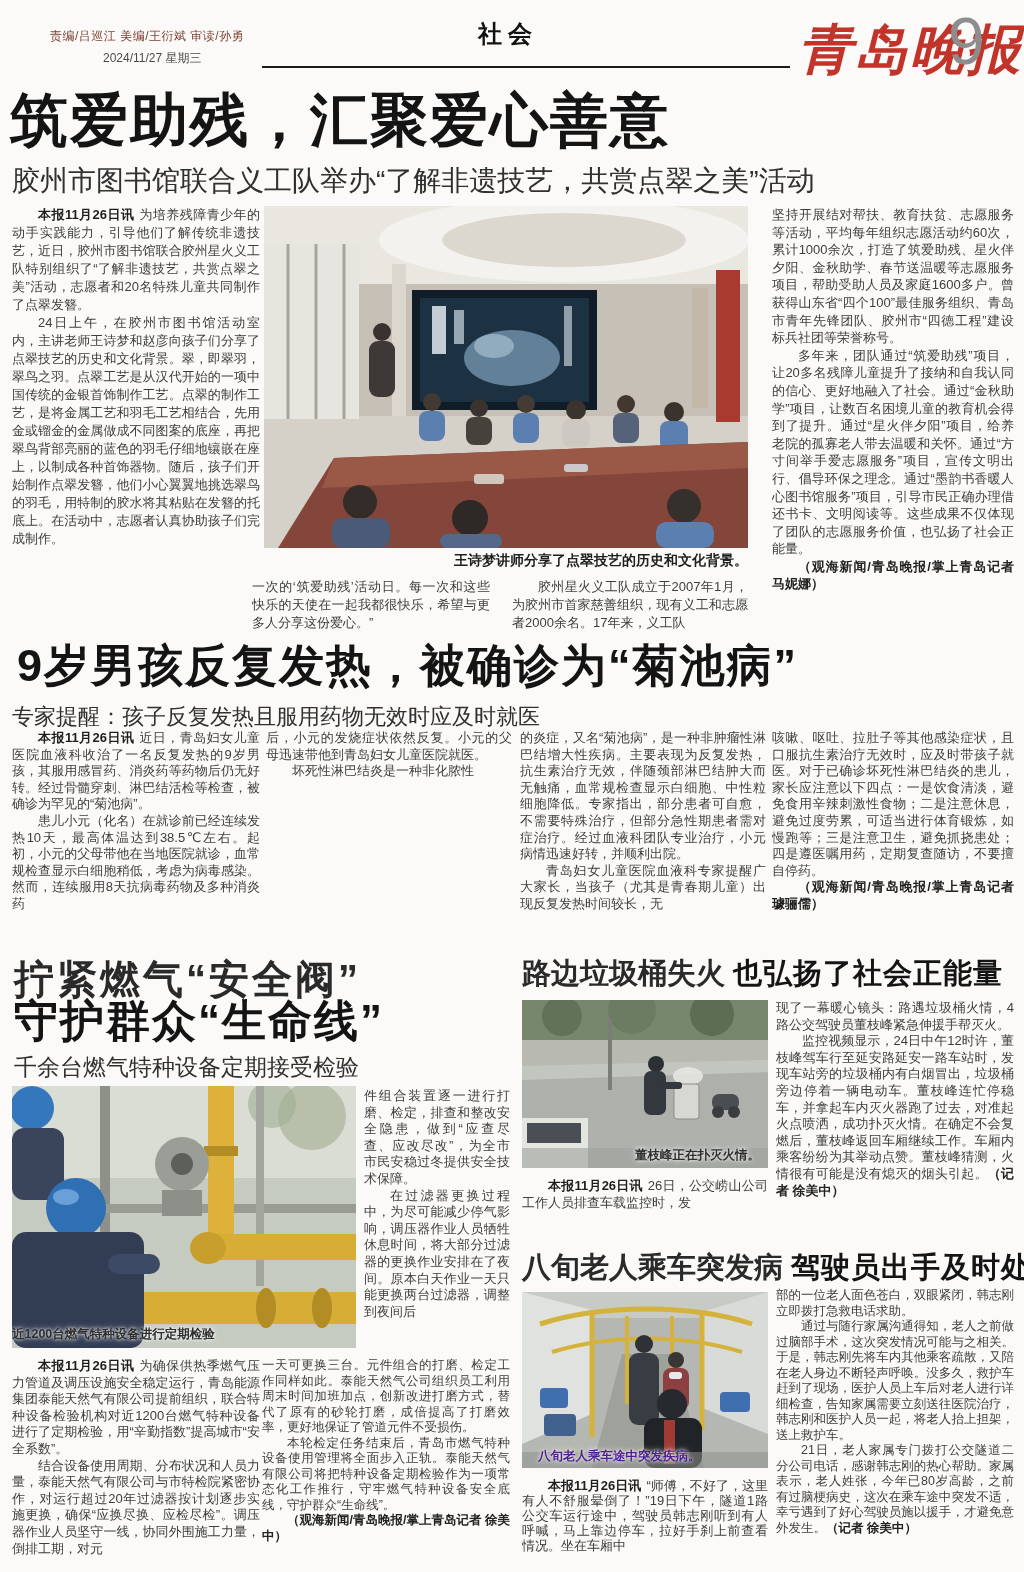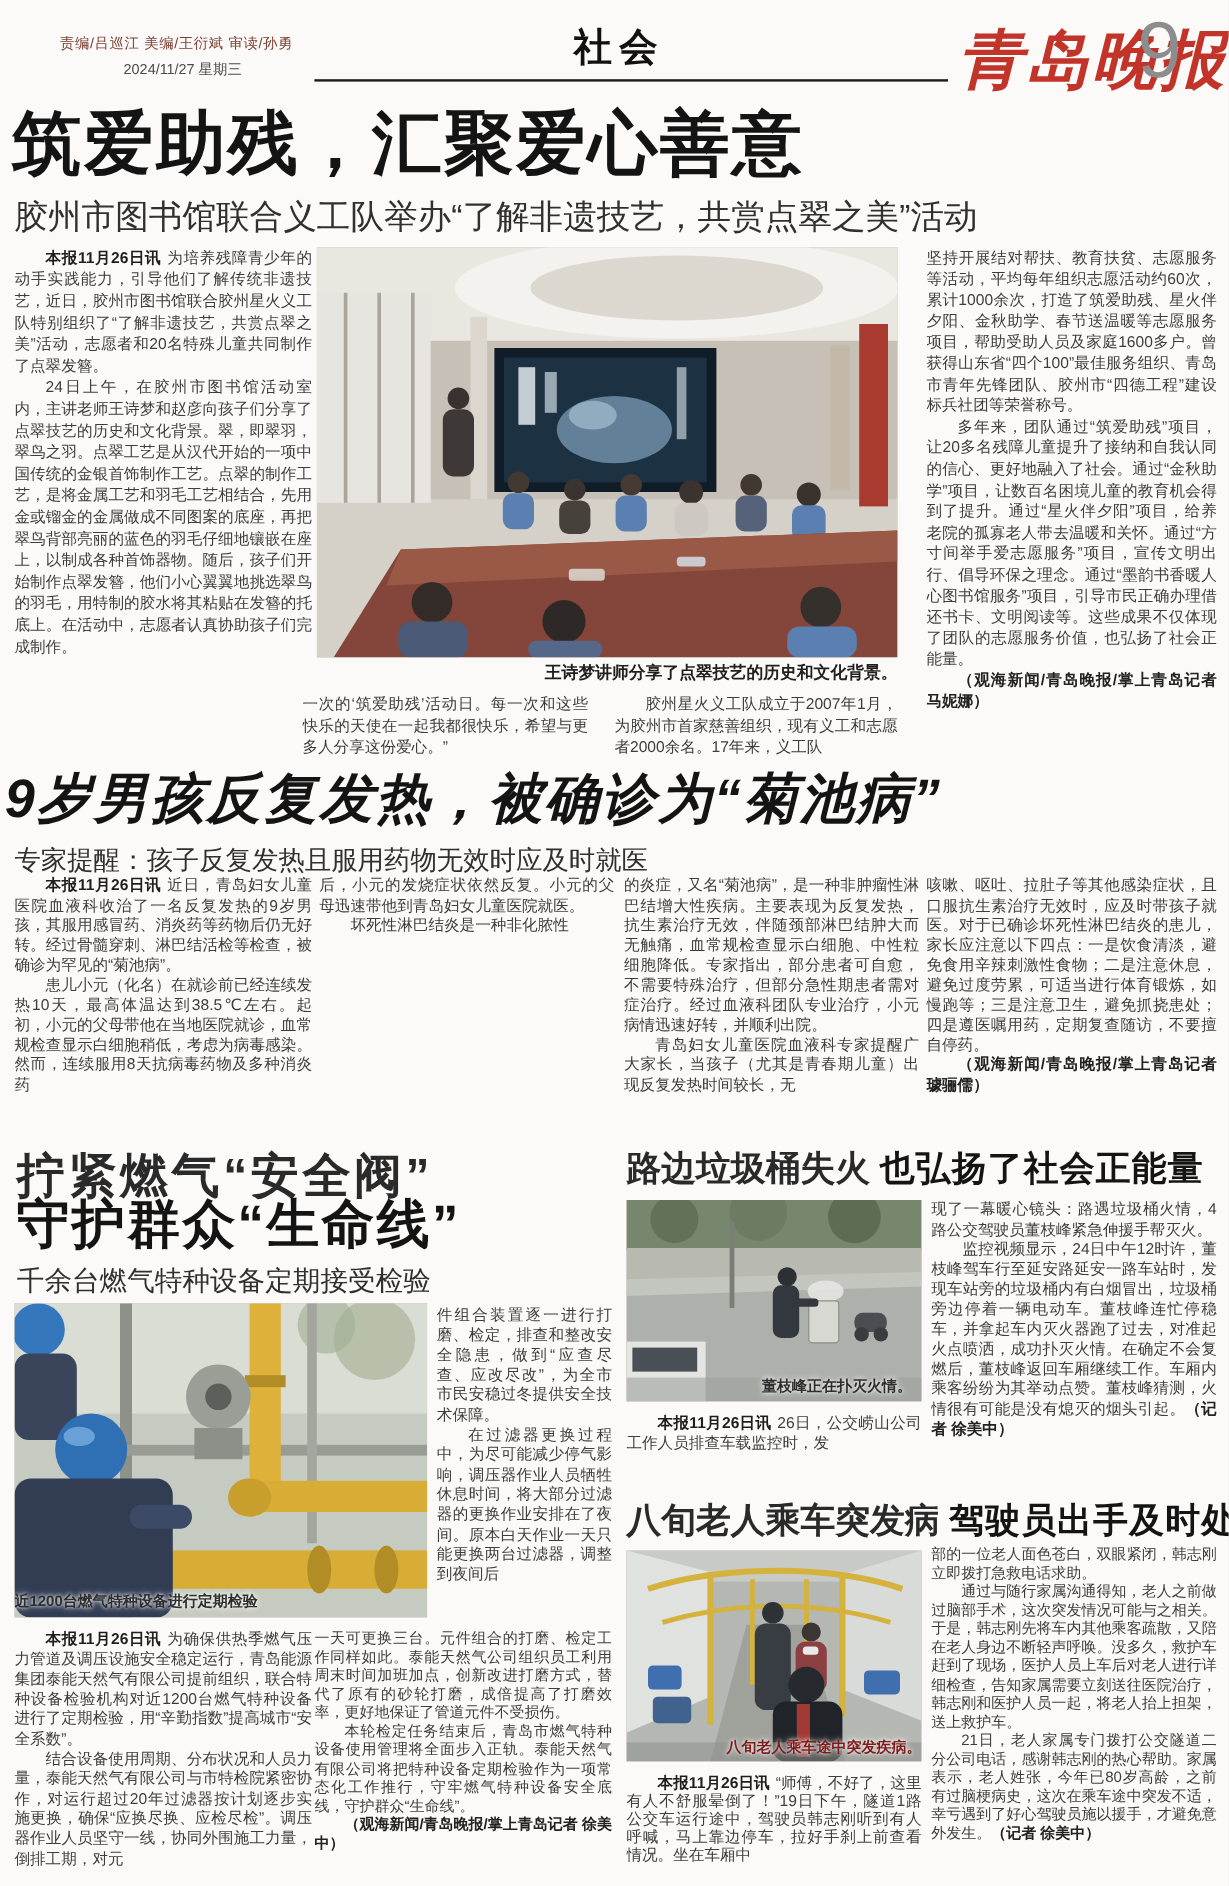--- a/index.html
+++ b/index.html
@@ -2,21 +2,21 @@
 <html><head>
 <meta charset="utf-8">
 <style>
   html,body{margin:0;padding:0;background:#e8e6e2;}
   .page{position:relative;width:1024px;height:1572px;background:#fbfaf8;overflow:hidden;
         font-family:"Liberation Sans","DejaVu Sans",sans-serif;color:#2c2c2c;}
   .abs{position:absolute;}
   
   .editors{font-size:12px;color:#7c4033;letter-spacing:.5px;}
   .dateline-top{font-size:12px;color:#4a4a4a;}
-  .section-title{font-size:32px;font-weight:bold;letter-spacing:6px;color:#111;}
+  .section-title{font-size:24px;font-weight:bold;letter-spacing:6px;color:#111;}
   .header-rule{background:#1b1b1b;height:2px;}
   .masthead{font-family:"Liberation Serif","DejaVu Serif",serif;font-style:italic;font-weight:bold;
             font-size:54px;color:#c2342a;letter-spacing:2px;}
   .pagenum{font-size:66px;color:#8d8d8d;font-weight:400;line-height:1;}
   
   .h1{font-weight:900;color:#141414;letter-spacing:2px;line-height:1.05;}
   .h-light{font-weight:700;color:#2a2a2a;}
   .sub{font-weight:400;color:#303030;text-align:center;}
   
   .bt{font-size:13px;line-height:18px;text-align:justify;color:#3d3d3d;overflow:hidden;}
@@ -108,21 +108,21 @@
   <div class="abs bt" style="left:512px;top:578px;width:236px;height:62px;">
     <p class="ind">胶州星火义工队成立于2007年1月，为胶州市首家慈善组织，现有义工和志愿者2000余名。17年来，义工队</p>
   </div>
 
   <div class="abs bt" style="left:772px;top:206px;width:242px;height:436px;line-height:17.6px;">
     <p>坚持开展结对帮扶、教育扶贫、志愿服务等活动，平均每年组织志愿活动约60次，累计1000余次，打造了筑爱助残、星火伴夕阳、金秋助学、春节送温暖等志愿服务项目，帮助受助人员及家庭1600多户。曾获得山东省“四个100”最佳服务组织、青岛市青年先锋团队、胶州市“四德工程”建设标兵社团等荣誉称号。</p>
     <p class="ind">多年来，团队通过“筑爱助残”项目，让20多名残障儿童提升了接纳和自我认同的信心、更好地融入了社会。通过“金秋助学”项目，让数百名困境儿童的教育机会得到了提升。通过“星火伴夕阳”项目，给养老院的孤寡老人带去温暖和关怀。通过“方寸间举手爱志愿服务”项目，宣传文明出行、倡导环保之理念。通过“墨韵书香暖人心图书馆服务”项目，引导市民正确办理借还书卡、文明阅读等。这些成果不仅体现了团队的志愿服务价值，也弘扬了社会正能量。</p>
     <p class="ind byline">（观海新闻/青岛晚报/掌上青岛记者 马妮娜）</p>
   </div>
 
-  <div class="abs h1" style="left:4px;top:642px;font-size:45px;font-style:italic;">9岁男孩反复发热，被确诊为“菊池病”</div>
+  <div class="abs h1" style="left:17px;top:642px;font-size:45px;">9岁男孩反复发热，被确诊为“菊池病”</div>
   <div class="abs sub" style="left:12px;top:702px;font-size:22px;">专家提醒：孩子反复发热且服用药物无效时应及时就医</div>
 
   <div class="abs bt tight" style="left:12px;top:730px;width:248px;height:218px;">
     <p class="ind"><span class="dl">本报11月26日讯</span><span>近日，青岛妇女儿童医院血液科收治了一名反复发热的9岁男孩，其服用感冒药、消炎药等药物后仍无好转。经过骨髓穿刺、淋巴结活检等检查，被确诊为罕见的“菊池病”。</span></p>
     <p class="ind">患儿小元（化名）在就诊前已经连续发热10天，最高体温达到38.5℃左右。起初，小元的父母带他在当地医院就诊，血常规检查显示白细胞稍低，考虑为病毒感染。然而，连续服用8天抗病毒药物及多种消炎药</p>
   </div>
   <div class="abs bt tight" style="left:266px;top:730px;width:246px;height:218px;">
     <p>后，小元的发烧症状依然反复。小元的父母迅速带他到青岛妇女儿童医院就医。</p>
     <p class="ind">坏死性淋巴结炎是一种非化脓性</p>
   </div>
@@ -245,21 +245,21 @@
       <circle cx="122" cy="52" r="9" fill="#2e3236"></circle>
       <rect x="107" y="61" width="30" height="72" rx="9" fill="#383d44"></rect>
       <circle cx="154" cy="68" r="8" fill="#3b3534"></circle>
       <rect x="141" y="76" width="26" height="42" rx="8" fill="#8c4042"></rect>
       <rect x="147" y="80" width="13" height="7" rx="3" fill="#e8eaea"></rect>
       <circle cx="150" cy="112" r="15" fill="#26292d"></circle>
       <rect x="122" y="126" width="58" height="50" rx="11" fill="#202327"></rect>
       <rect x="142" y="128" width="11" height="44" fill="#a13a34"></rect>
       <rect x="0" y="160" width="246" height="16" fill="#8f928c" opacity=".55"></rect>
     </svg>
-    <div class="cap-overlay" style="left:16px;right:0;bottom:3px;text-align:right;color:#7f1d1d;">八旬老人乘车途中突发疾病。</div>
+    <div class="cap-overlay" style="left:16px;right:0;bottom:3px;text-align:left;color:#4c1d95;">八旬老人乘车途中突发疾病。</div>
   </div>
 
   <div class="abs bt" style="left:522px;top:1478px;width:246px;height:92px;line-height:15px;">
     <p class="ind"><span class="dl">本报11月26日讯</span><span>“师傅，不好了，这里有人不舒服晕倒了！”19日下午，隧道1路公交车运行途中，驾驶员韩志刚听到有人呼喊，马上靠边停车，拉好手刹上前查看情况。坐在车厢中</span></p>
   </div>
   <div class="abs bt tight2" style="left:776px;top:1288px;width:238px;height:284px;">
     <p>部的一位老人面色苍白，双眼紧闭，韩志刚立即拨打急救电话求助。</p>
     <p class="ind">通过与随行家属沟通得知，老人之前做过脑部手术，这次突发情况可能与之相关。于是，韩志刚先将车内其他乘客疏散，又陪在老人身边不断轻声呼唤。没多久，救护车赶到了现场，医护人员上车后对老人进行详细检查，告知家属需要立刻送往医院治疗，韩志刚和医护人员一起，将老人抬上担架，送上救护车。</p>
     <p class="ind"><span>21日，老人家属专门拨打公交隧道二分公司电话，感谢韩志刚的热心帮助。家属表示，老人姓张，今年已80岁高龄，之前有过脑梗病史，这次在乘车途中突发不适，幸亏遇到了好心驾驶员施以援手，才避免意外发生。</span><span class="byline">（记者 徐美中）</span></p>
   </div>

